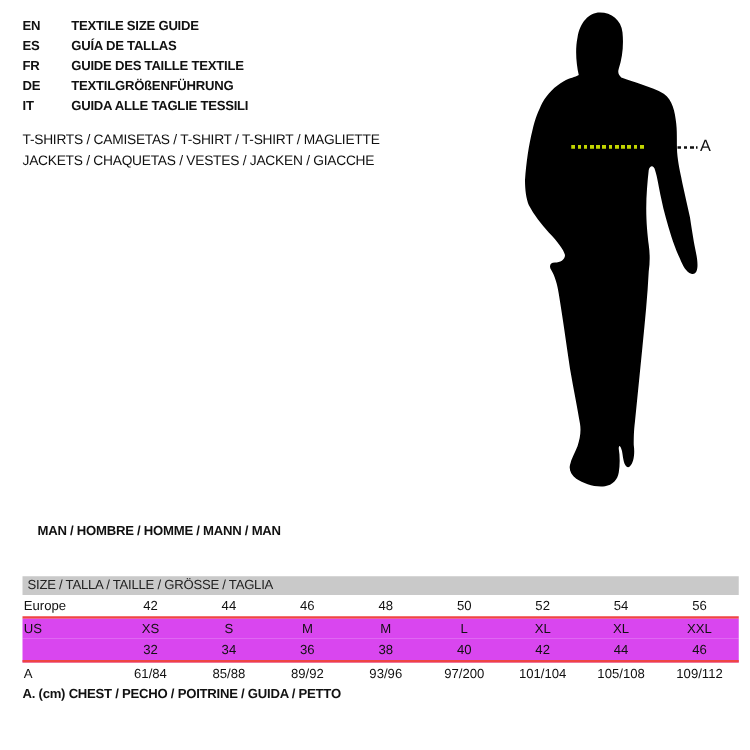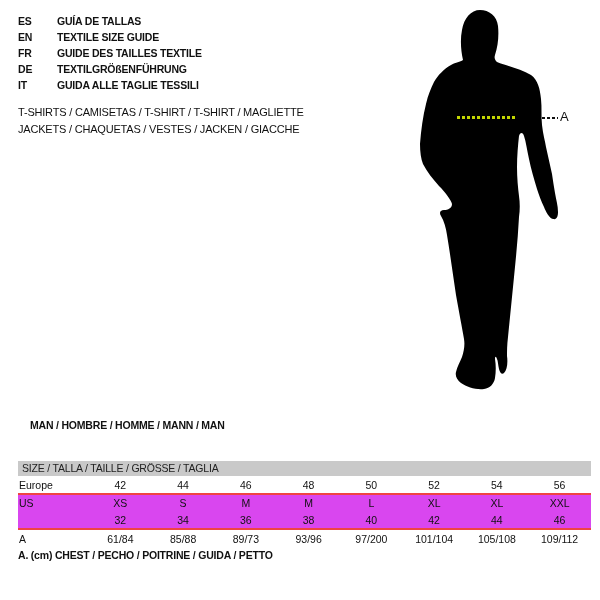--- a/index.html
+++ b/index.html
@@ -34,30 +34,30 @@
   .t-cell{flex:1;text-align:center;}
   .h17{height:17px;} .h16{height:16px;}
   
   .footnote{position:absolute;left:18px;top:549px;font-size:10.5px;font-weight:700;letter-spacing:-0.2px;}
 </style>
 </head>
 <body>
 
 <div class="lang-list">
   <div class="lang-row">
+    <span class="lang-code">EN</span>
+    <span class="lang-label">TEXTILE SIZE GUIDE</span>
+  </div>
+  <div class="lang-row">
     <span class="lang-code">ES</span>
     <span class="lang-label">GUÍA DE TALLAS</span>
   </div>
   <div class="lang-row">
-    <span class="lang-code">EN</span>
-    <span class="lang-label">TEXTILE SIZE GUIDE</span>
-  </div>
-  <div class="lang-row">
     <span class="lang-code">FR</span>
-    <span class="lang-label">GUIDE DES TAILLES TEXTILE</span>
+    <span class="lang-label">GUIDE DES TAILLE TEXTILE</span>
   </div>
   <div class="lang-row">
     <span class="lang-code">DE</span>
     <span class="lang-label">TEXTILGRÖßENFÜHRUNG</span>
   </div>
   <div class="lang-row">
     <span class="lang-code">IT</span>
     <span class="lang-label">GUIDA ALLE TAGLIE TESSILI</span>
   </div>
 </div>
@@ -163,21 +163,21 @@
     <span class="t-cell">40</span>
     <span class="t-cell">42</span>
     <span class="t-cell">44</span>
     <span class="t-cell">46</span>
   </div>
 
   <div class="t-row h17">
     <span class="t-label">A</span>
     <span class="t-cell">61/84</span>
     <span class="t-cell">85/88</span>
-    <span class="t-cell">89/73</span>
+    <span class="t-cell">89/92</span>
     <span class="t-cell">93/96</span>
     <span class="t-cell">97/200</span>
     <span class="t-cell">101/104</span>
     <span class="t-cell">105/108</span>
     <span class="t-cell">109/112</span>
   </div>
 </div>
 
 <div class="footnote">A. (cm) CHEST / PECHO / POITRINE / GUIDA / PETTO</div>
 

